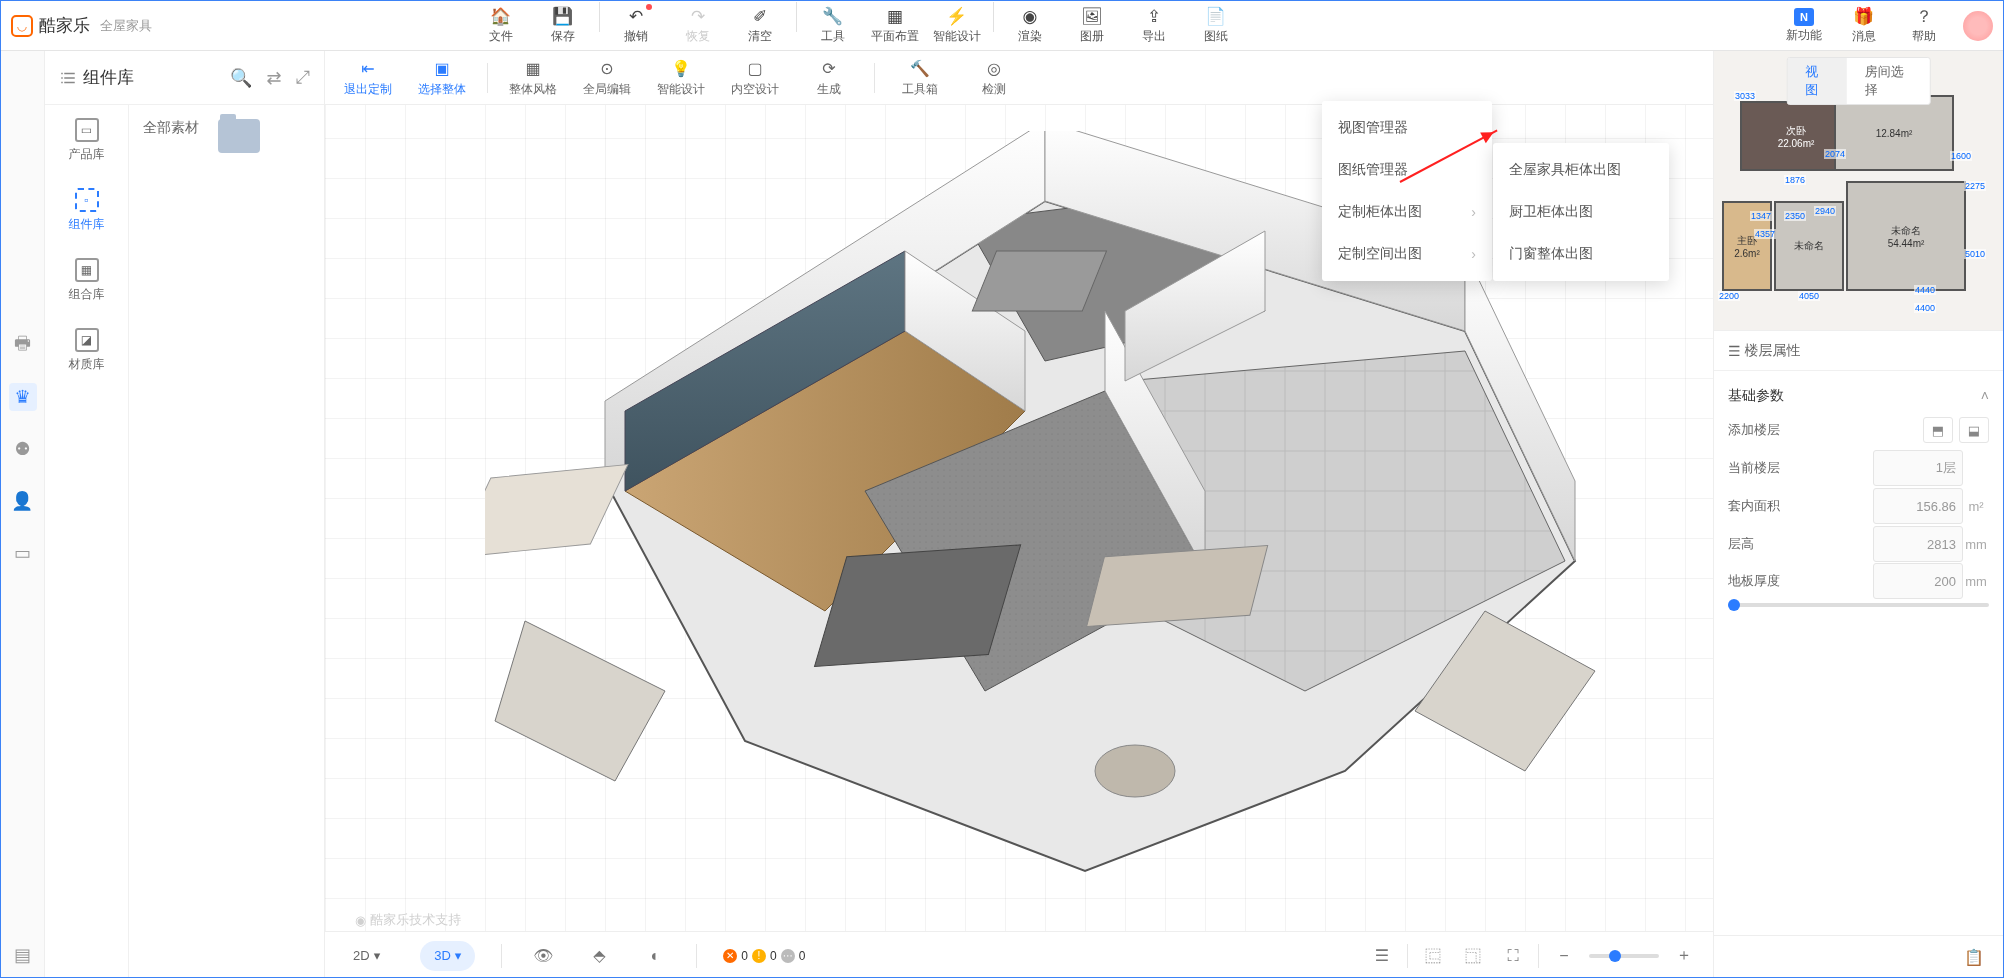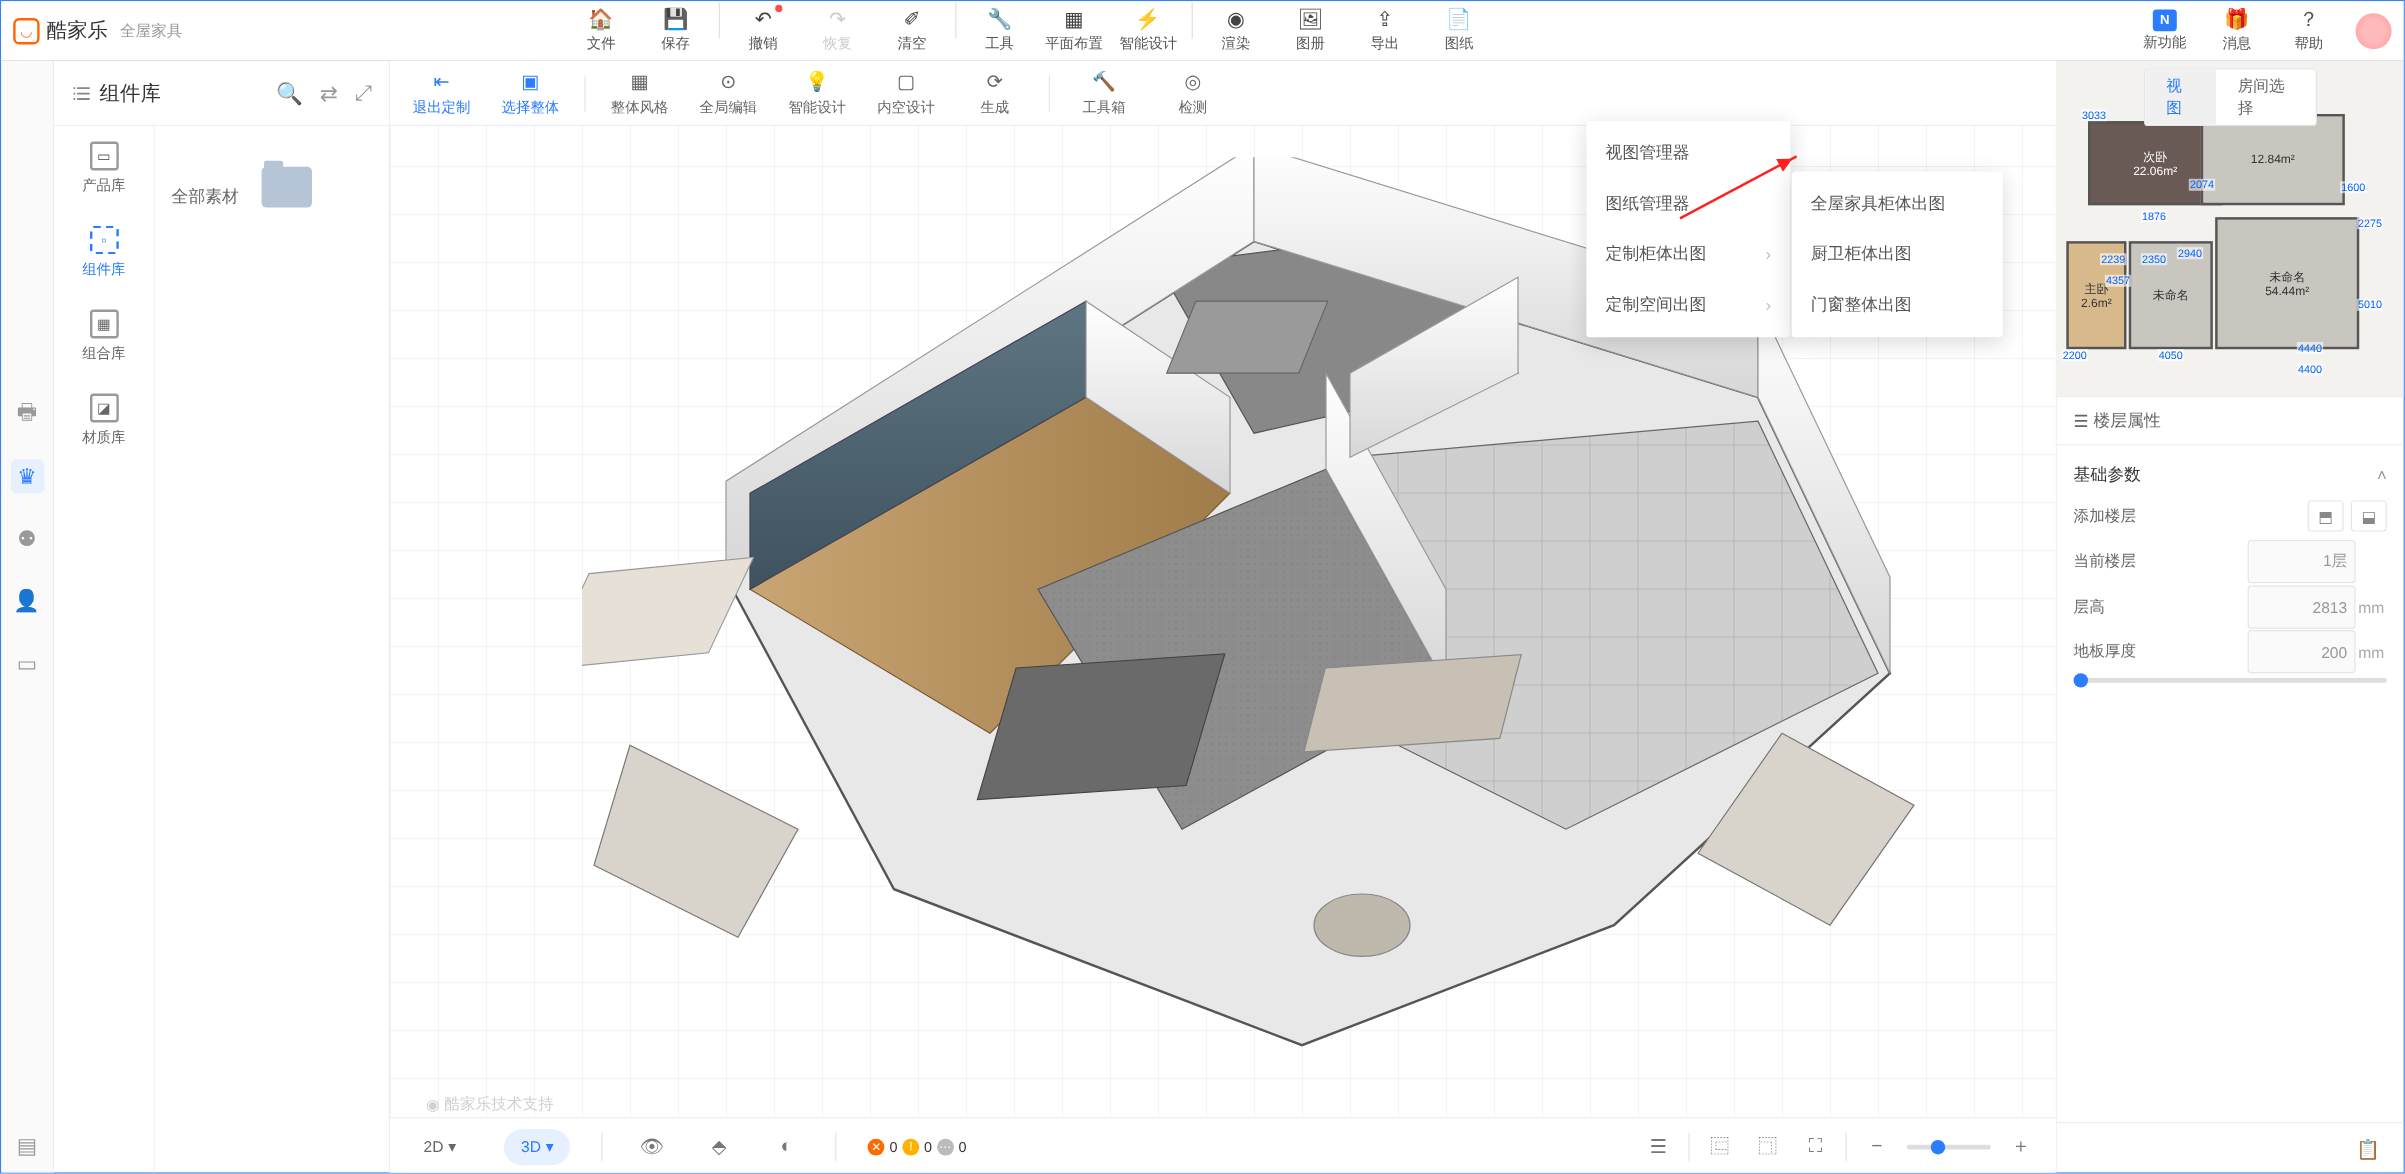--- a/index.html
+++ b/index.html
@@ -31,21 +31,21 @@
 .sb-title { font-size:17px; font-weight:500; }
 .sb-head-icons { margin-left:auto; display:flex; gap:14px; color:#999; font-size:18px; }
 .sb-body { display:flex; flex:1; }
 .sb-tabs { width:84px; border-right:1px solid #f0f0f0; }
 .sb-tab { height:70px; display:flex; flex-direction:column; align-items:center; justify-content:center; gap:4px; cursor:pointer; color:#666; }
 .sb-tab.active { color:#2b7cff; }
 .sb-tab-ico { width:24px; height:24px; border:2px dashed #999; border-radius:3px; display:flex; align-items:center; justify-content:center; }
 .sb-tab.active .sb-tab-ico { border-color:#2b7cff; border-style:dashed; }
 .sb-tab-ico.solid { border-style:solid; }
 .sb-content { flex:1; padding:14px; }
-.sb-row { display:flex; align-items:flex-end; gap:19px; height:54px; }
+.sb-row { display:flex; align-items:flex-start; gap:19px; height:54px; }
 .sb-row .txt { color:#666; font-size:14px; }
 .sb-folder { width:42px; height:34px; background:#b5c4d6; border-radius:4px; position:relative; cursor:pointer; }
 .sb-folder:before { content:""; position:absolute; top:-5px; left:2px; width:16px; height:6px; background:#b5c4d6; border-radius:2px 2px 0 0; }
 .canvas { flex:1; position:relative; background:linear-gradient(#fff,#fff),repeating-linear-gradient(0deg,#f3f3f3 0 1px,transparent 1px 40px),repeating-linear-gradient(90deg,#f3f3f3 0 1px,transparent 1px 40px); background-blend-mode:multiply; overflow:hidden; }
 .secbar { position:absolute; top:0; left:0; right:0; height:54px; background:#fff; border-bottom:1px solid #eee; display:flex; align-items:center; padding:0 8px; gap:4px; z-index:5; }
 .sec-btn { width:70px; height:50px; display:flex; flex-direction:column; align-items:center; justify-content:center; gap:2px; cursor:pointer; color:#666; }
 .sec-btn.active { color:#2b7cff; }
 .sec-ico { width:22px; height:22px; display:flex; align-items:center; justify-content:center; font-size:16px; }
 .sec-sep { width:1px; height:30px; background:#e5e5e5; margin:0 6px; }
 .dropdown { position:absolute; top:50px; left:997px; width:170px; background:#fff; box-shadow:0 4px 18px rgba(0,0,0,.15); border-radius:3px; padding:6px 0; z-index:40; }
@@ -418,21 +418,21 @@
         <div class="fp-dim" style="left:70px;top:124px">1876</div>
         <div class="fp-dim" style="left:236px;top:100px">1600</div>
         <div class="fp-dim" style="left:70px;top:160px">2350</div>
         <div class="fp-dim" style="left:100px;top:155px">2940</div>
         <div class="fp-dim" style="left:4px;top:240px">2200</div>
         <div class="fp-dim" style="left:84px;top:240px">4050</div>
         <div class="fp-dim" style="left:200px;top:234px">4440</div>
         <div class="fp-dim" style="left:200px;top:252px">4400</div>
         <div class="fp-dim" style="left:250px;top:198px">5010</div>
         <div class="fp-dim" style="left:250px;top:130px">2275</div>
-        <div class="fp-dim" style="left:36px;top:160px">2239</div>
+        <div class="fp-dim" style="left:36px;top:160px">1347</div>
         <div class="fp-dim" style="left:40px;top:178px">4357</div>
       </div>
       <div class="mini-tabs">
         <div class="mini-tab active">视图</div>
         <div class="mini-tab">房间选择</div>
       </div>
     </div>
 
     <div class="prop-title">
         <span style="margin-right:4px">☰</span>
@@ -445,20 +445,25 @@
         </div>
       <div class="prop-row">
         <div class="lab">添加楼层</div>
         <div class="icobtn">⬒</div>
         <div class="icobtn">⬓</div>
       </div>
       <div class="prop-row">
         <div class="lab">当前楼层</div>
         <div class="val">1层</div>
           <div class="unit"></div>
+      </div>
+      <div class="prop-row">
+        <div class="lab">套内面积</div>
+        <div class="val">156.86</div>
+          <div class="unit">m²</div>
       </div>
       <div class="prop-row">
         <div class="lab">层高</div>
         <div class="val">2813</div>
           <div class="unit">mm</div>
       </div>
       <div class="prop-row" style="flex-direction:column;align-items:stretch;height:54px">
         <div style="display:flex;align-items:center">
           <div class="lab">地板厚度</div>
           <div class="val">200</div>

